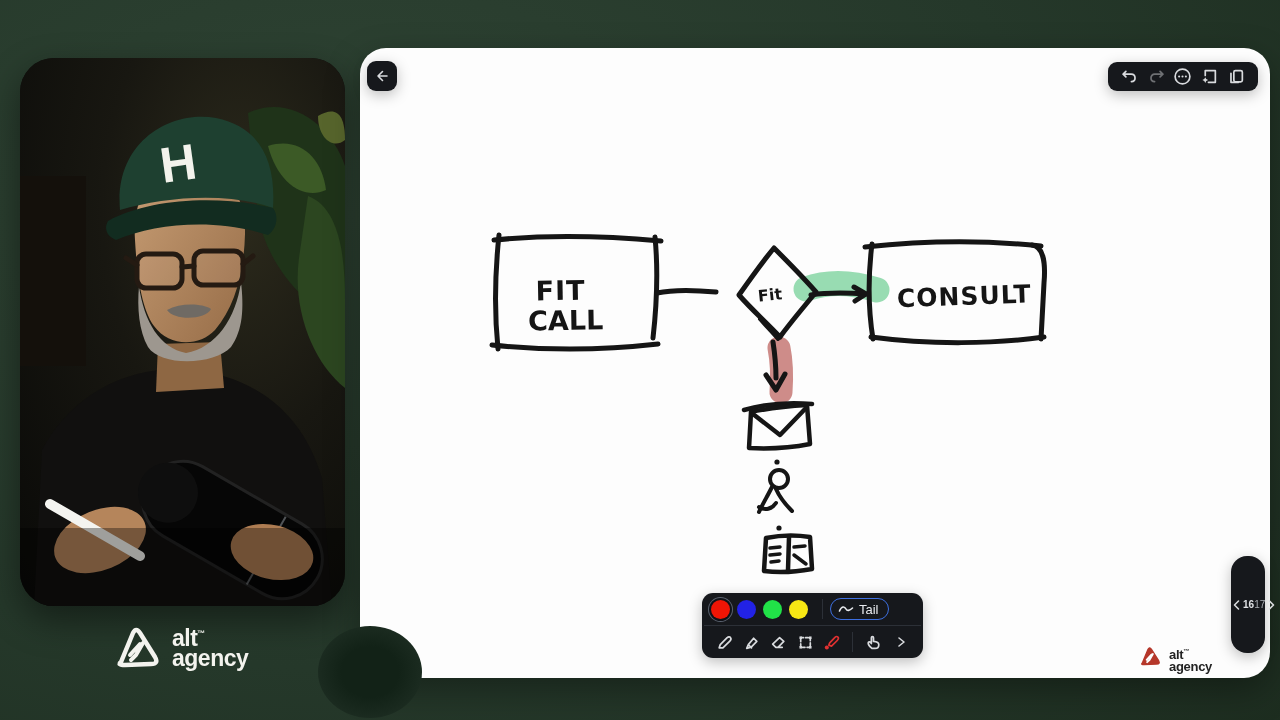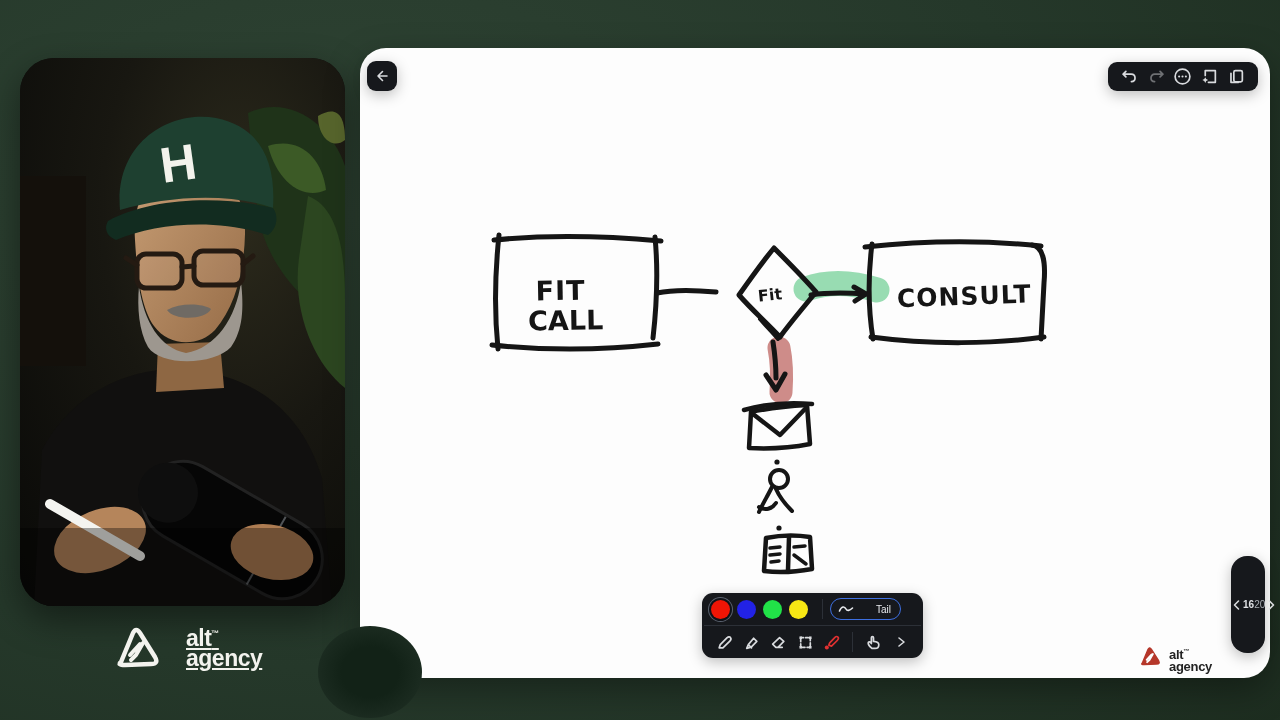--- a/index.html
+++ b/index.html
@@ -14,21 +14,21 @@
   
   .video-frame {
     position: absolute; left: 20px; top: 58px; width: 325px; height: 548px;
     border-radius: 34px; overflow: hidden; background: #0d0c0a;
     box-shadow: 0 14px 36px rgba(0,0,0,0.45);
   }
   .video-frame svg { display:block; }
 
   .video-logo {
     position: absolute; left: 112px; top: 618px; width: 170px; height: 56px;
-    display: flex; align-items: center; gap: 24px; color: #f3f3ee; text-decoration: underline;
+    display: flex; align-items: center; gap: 10px; color: #f3f3ee;
   }
   .video-logo .wordmark { font-weight: bold; font-size: 23px; line-height: 20px; letter-spacing: -0.5px; }
   .video-logo sup { font-size: 8px; vertical-align: 10px; }
 
   
   .canvas {
     position: absolute; left: 360px; top: 48px; width: 910px; height: 630px;
     background: #fdfdfd; border-radius: 26px; overflow: hidden;
     box-shadow: 0 12px 34px rgba(0,0,0,0.35);
   }
@@ -60,23 +60,23 @@
   .btoolbar {
     position:absolute; left:702px; top:593px; width:221px; z-index:5;
     border-radius: 11px; padding: 0;
   }
   .bt-row { display:flex; align-items:center; height:32px; padding:0 9px; }
   .hdiv { height:1px; background:#2c3037; margin:0 2px; }
   .vdiv { width:1px; height:20px; background:#2c3037; margin:0 7px; }
   .dot { width:19px; height:19px; border-radius:50%; margin:0 7px 0 0; cursor:pointer; border:none; padding:0; }
   .dot.sel { box-shadow: 0 0 0 2px #101218, 0 0 0 3px #5a626f; }
   .tail {
-    display:flex; align-items:center; gap:22px; height:22px; padding:0 9px 0 7px;
+    display:flex; align-items:center; gap:5px; height:22px; padding:0 9px 0 7px;
     background:transparent; border:1.5px solid #3d6fe0; border-radius:12px; cursor:pointer;
-    color:#e8eaee; font-size:10px; font-family:"Liberation Sans",sans-serif;
+    color:#e8eaee; font-size:13px; font-family:"Liberation Sans",sans-serif;
   }
   .tool-btn { background:none; border:none; padding:0; width:26px; height:26px; margin:0 1px;
     display:flex; align-items:center; justify-content:center; cursor:pointer; }
 
   .pagenav {
     position:absolute; left:1231px; top:556px; width:34px; height:97px; z-index:5;
     border-radius:16px; display:flex; flex-direction:row; align-items:center;
     justify-content:space-between; padding:9px 0; color:#d9dbde;
   }
   .pn-btn { background:none; border:none; padding:0; cursor:pointer; display:flex; }
@@ -350,21 +350,21 @@
   </div>
 
   <div class="pagenav chrome">
     <button class="pn-btn">
       <svg width="12" height="12" viewBox="0 0 12 12">
         <path class="ui-stroke" d="M7.5,2 L3.5,6 L7.5,10"></path>
       </svg>
     </button>
     <span class="pn-num">16</span>
     <span class="pn-dash"></span>
-    <span class="pn-num next">20</span>
+    <span class="pn-num next">17</span>
     <button class="pn-btn">
       <svg width="12" height="12" viewBox="0 0 12 12">
         <path class="ui-stroke" d="M4.5,2 L8.5,6 L4.5,10"></path>
       </svg>
     </button>
   </div>
 
 </div>
 
 </body></html>

